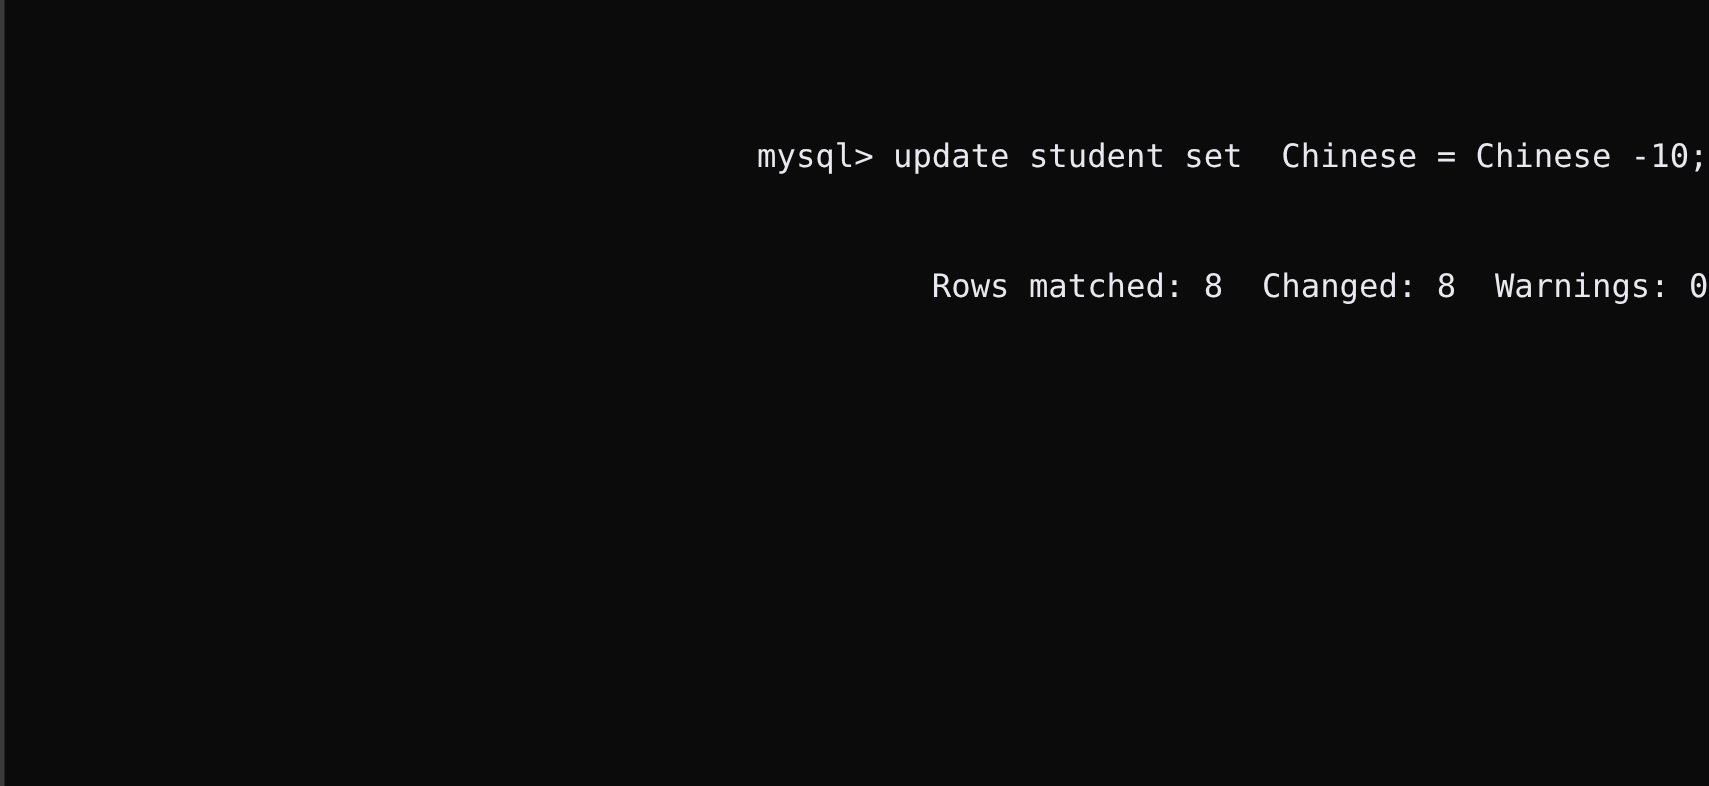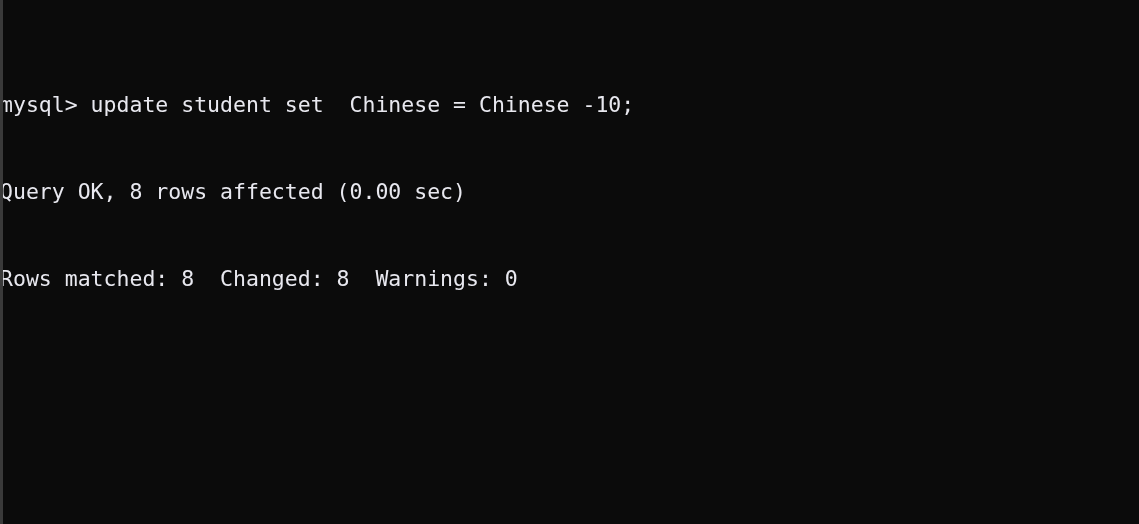--- a/index.html
+++ b/index.html
@@ -21,20 +21,21 @@
     height: 524px;
     background: #0b0b0b;
     font-family: "DejaVu Sans Mono", "Liberation Mono", monospace;
     font-size: 21.5px;
     line-height: 29px;
     color: #e8e8ef;
     white-space: pre;
     letter-spacing: 0px;
     padding-top: 3px;
     box-sizing: border-box;
+    text-align: right;
   }
   #edge-strip {
     position: absolute;
     left: 0;
     top: 0;
     width: 3px;
     height: 524px;
     background: #3a3a3a;
     z-index: 5;
   }
@@ -48,21 +49,20 @@
   }
 </style>
 </head>
 <body>
 
 <div id="edge-strip"></div>
 
 <div id="terminal">
 
   <span class="line">mysql&gt; update student set  Chinese = Chinese -10;</span>
-  <span class="line">Query OK, 8 rows affected (0.00 sec)</span>
   <span class="line">Rows matched: 8  Changed: 8  Warnings: 0</span>
   <span class="line blank"></span>
 
   
   
   
 
   
 
   

